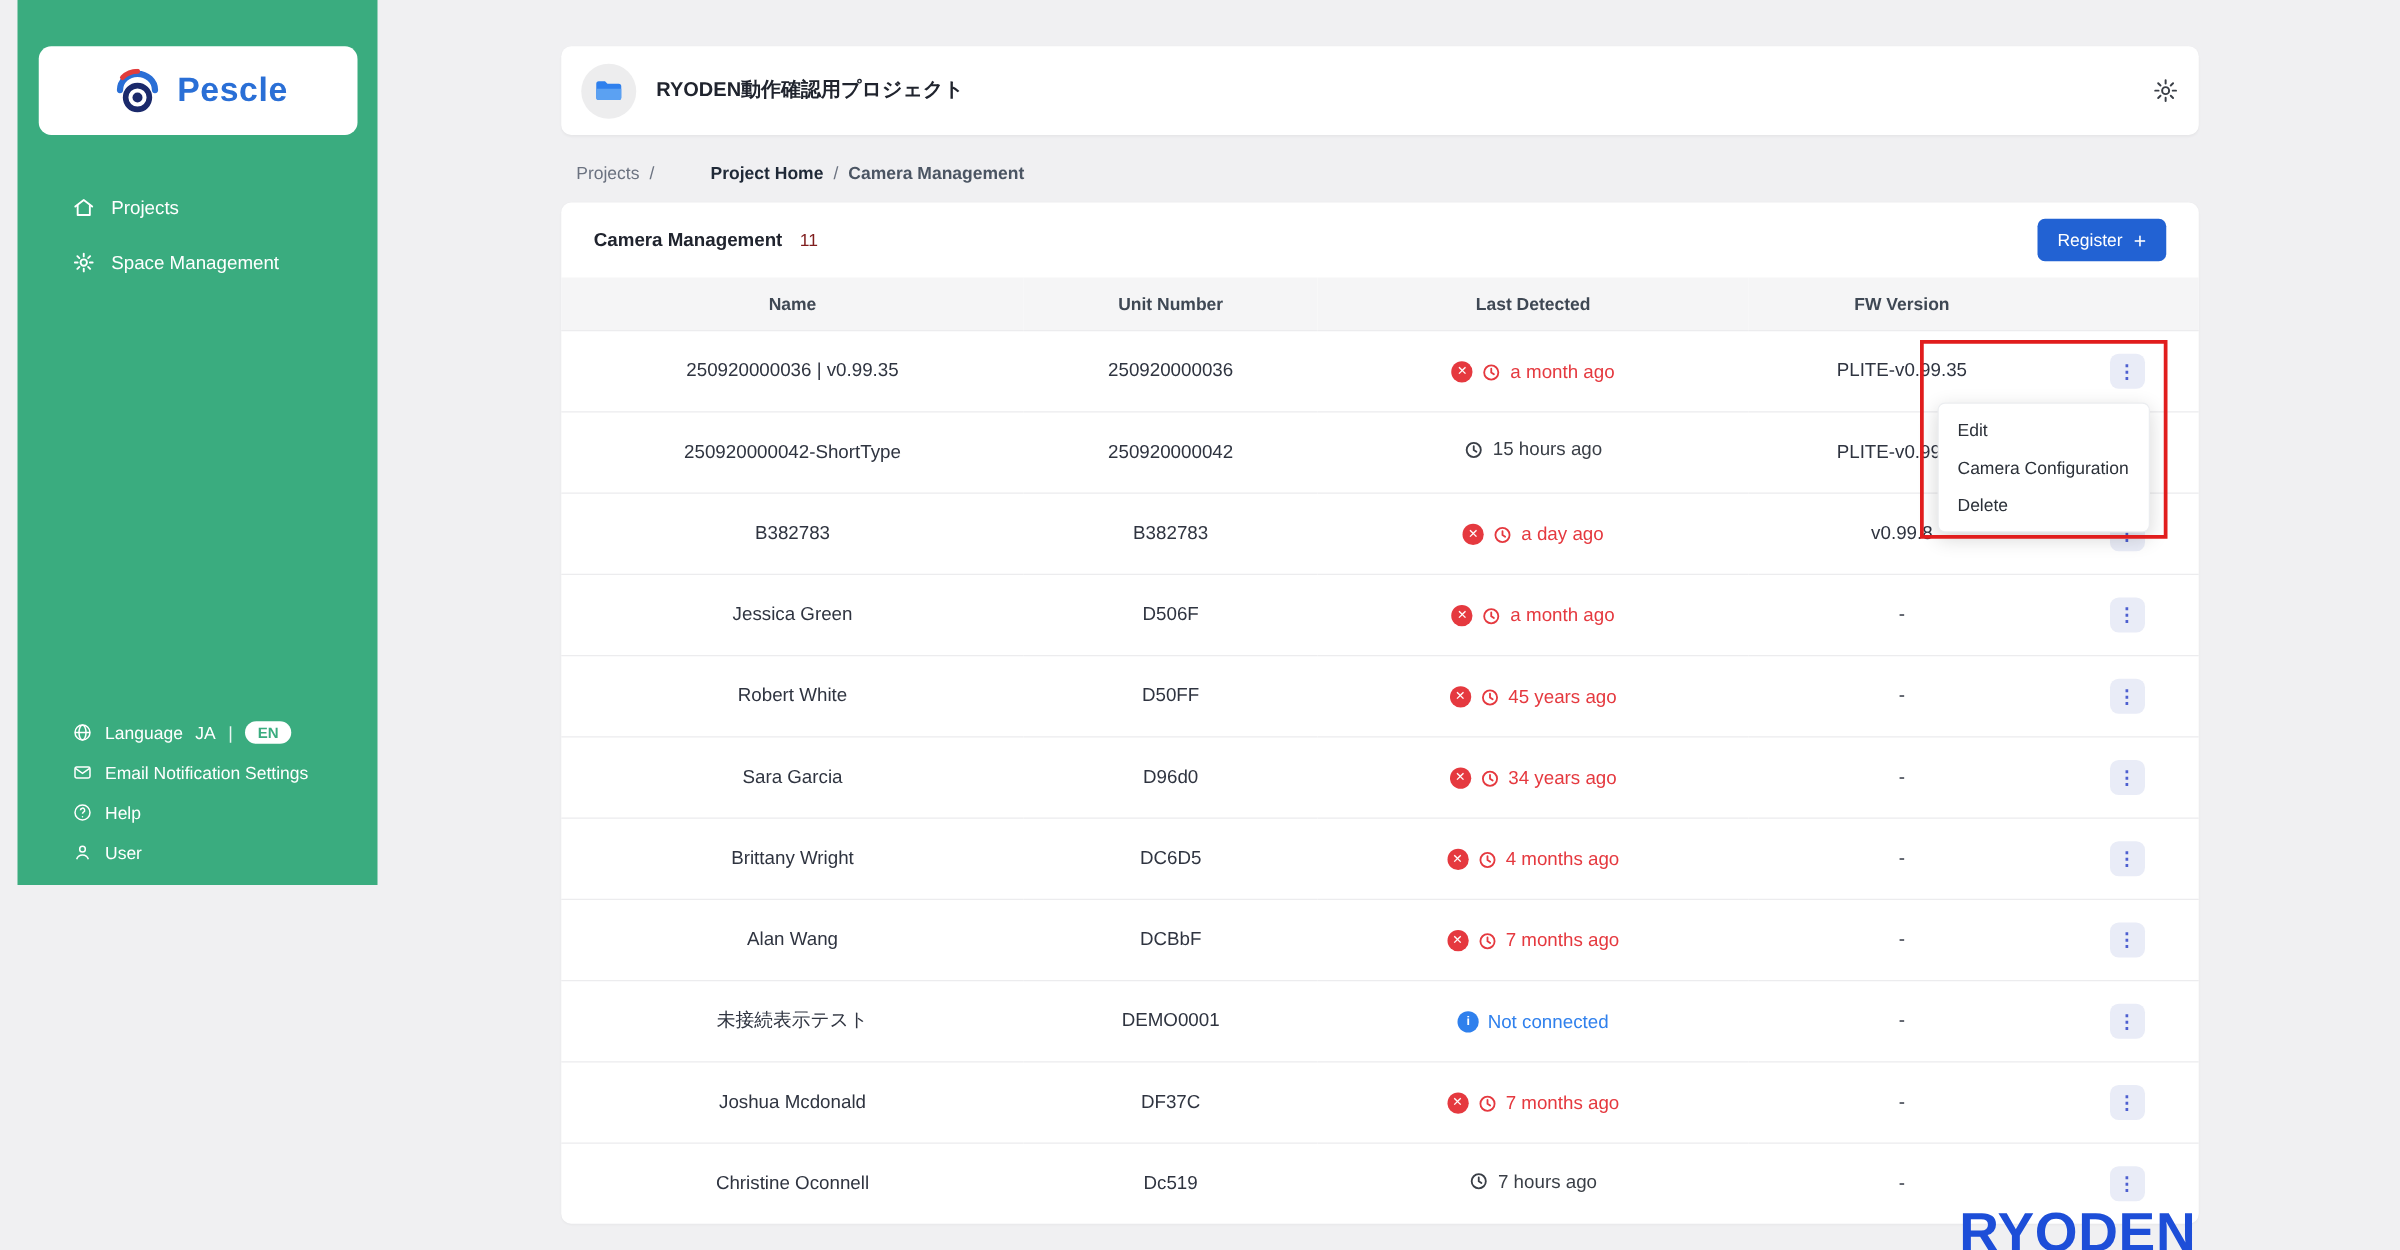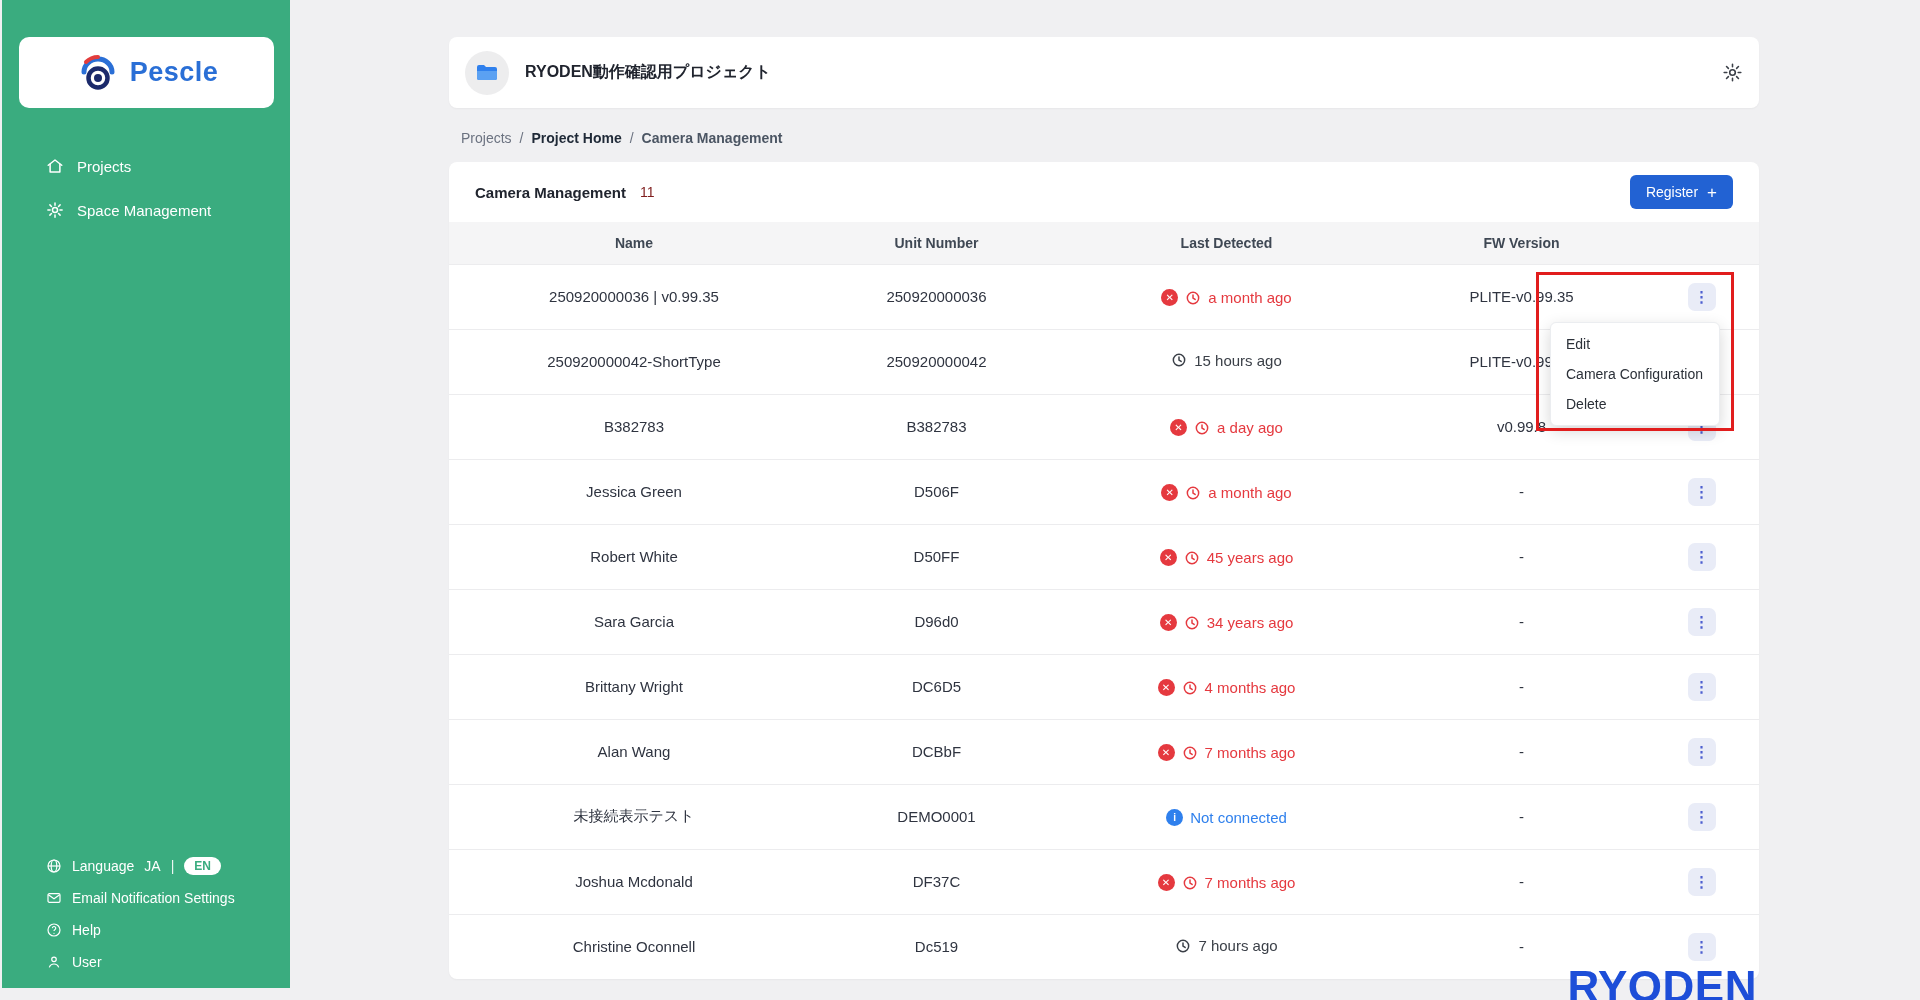--- a/index.html
+++ b/index.html
@@ -7,21 +7,21 @@
   body {
     font-family: "Liberation Sans", "DejaVu Sans", sans-serif;
     background:#f0f0f2;
     overflow:hidden;
     position:relative;
     color:#2f3440;
   }
 
   
   .sidebar {
-    position:absolute; left:2px; top:0; width:288px; height:988px;
+    position:absolute; left:14px; top:0; width:288px; height:708px;
     background:#3aac7f; color:#fff;
   }
   .logo-card {
     margin:37px 16px 0 17px; height:71px; background:#fff; border-radius:10px;
     display:flex; align-items:center; justify-content:center; gap:9px;
   }
   .logo-text { color:#2a6fd6; font-size:27px; font-weight:bold; letter-spacing:0.5px; }
   .nav { margin-top:36px; }
   .nav-item {
     display:flex; align-items:center; gap:13px; height:44px; padding-left:44px;
@@ -53,21 +53,21 @@
     display:flex; align-items:center; justify-content:center; margin-right:16px;
   }
   .project-title { font-size:16px; font-weight:bold; color:#20242e; }
   .header-gear { margin-left:auto; background:none; border:none; cursor:pointer; display:flex; }
 
   .breadcrumb {
     margin:20px 0 14px; padding-left:12px; font-size:14px; color:#6b7280;
     display:flex; align-items:center; gap:8px; height:20px;
   }
   .bc-link { cursor:pointer; }
-  .bc-current-bold { color:#1f2937; font-weight:bold; cursor:pointer; }
+  .bc-current-bold { color:#1f2937; font-weight:bold; cursor:pointer;margin-left:37px; }
   .bc-last { color:#4b5563; font-weight:600; }
 
   .table-card {
     position:relative; background:#fff; border-radius:8px;
     box-shadow:0 1px 2px rgba(0,0,0,0.04);
   }
   .table-card-header { display:flex; align-items:center; height:60px; padding:0 26px; }
   .table-title { font-size:15px; font-weight:bold; color:#20242e; }
   .table-count { font-size:14px; color:#7f1d1d; margin-left:14px; }
   .register-btn {

